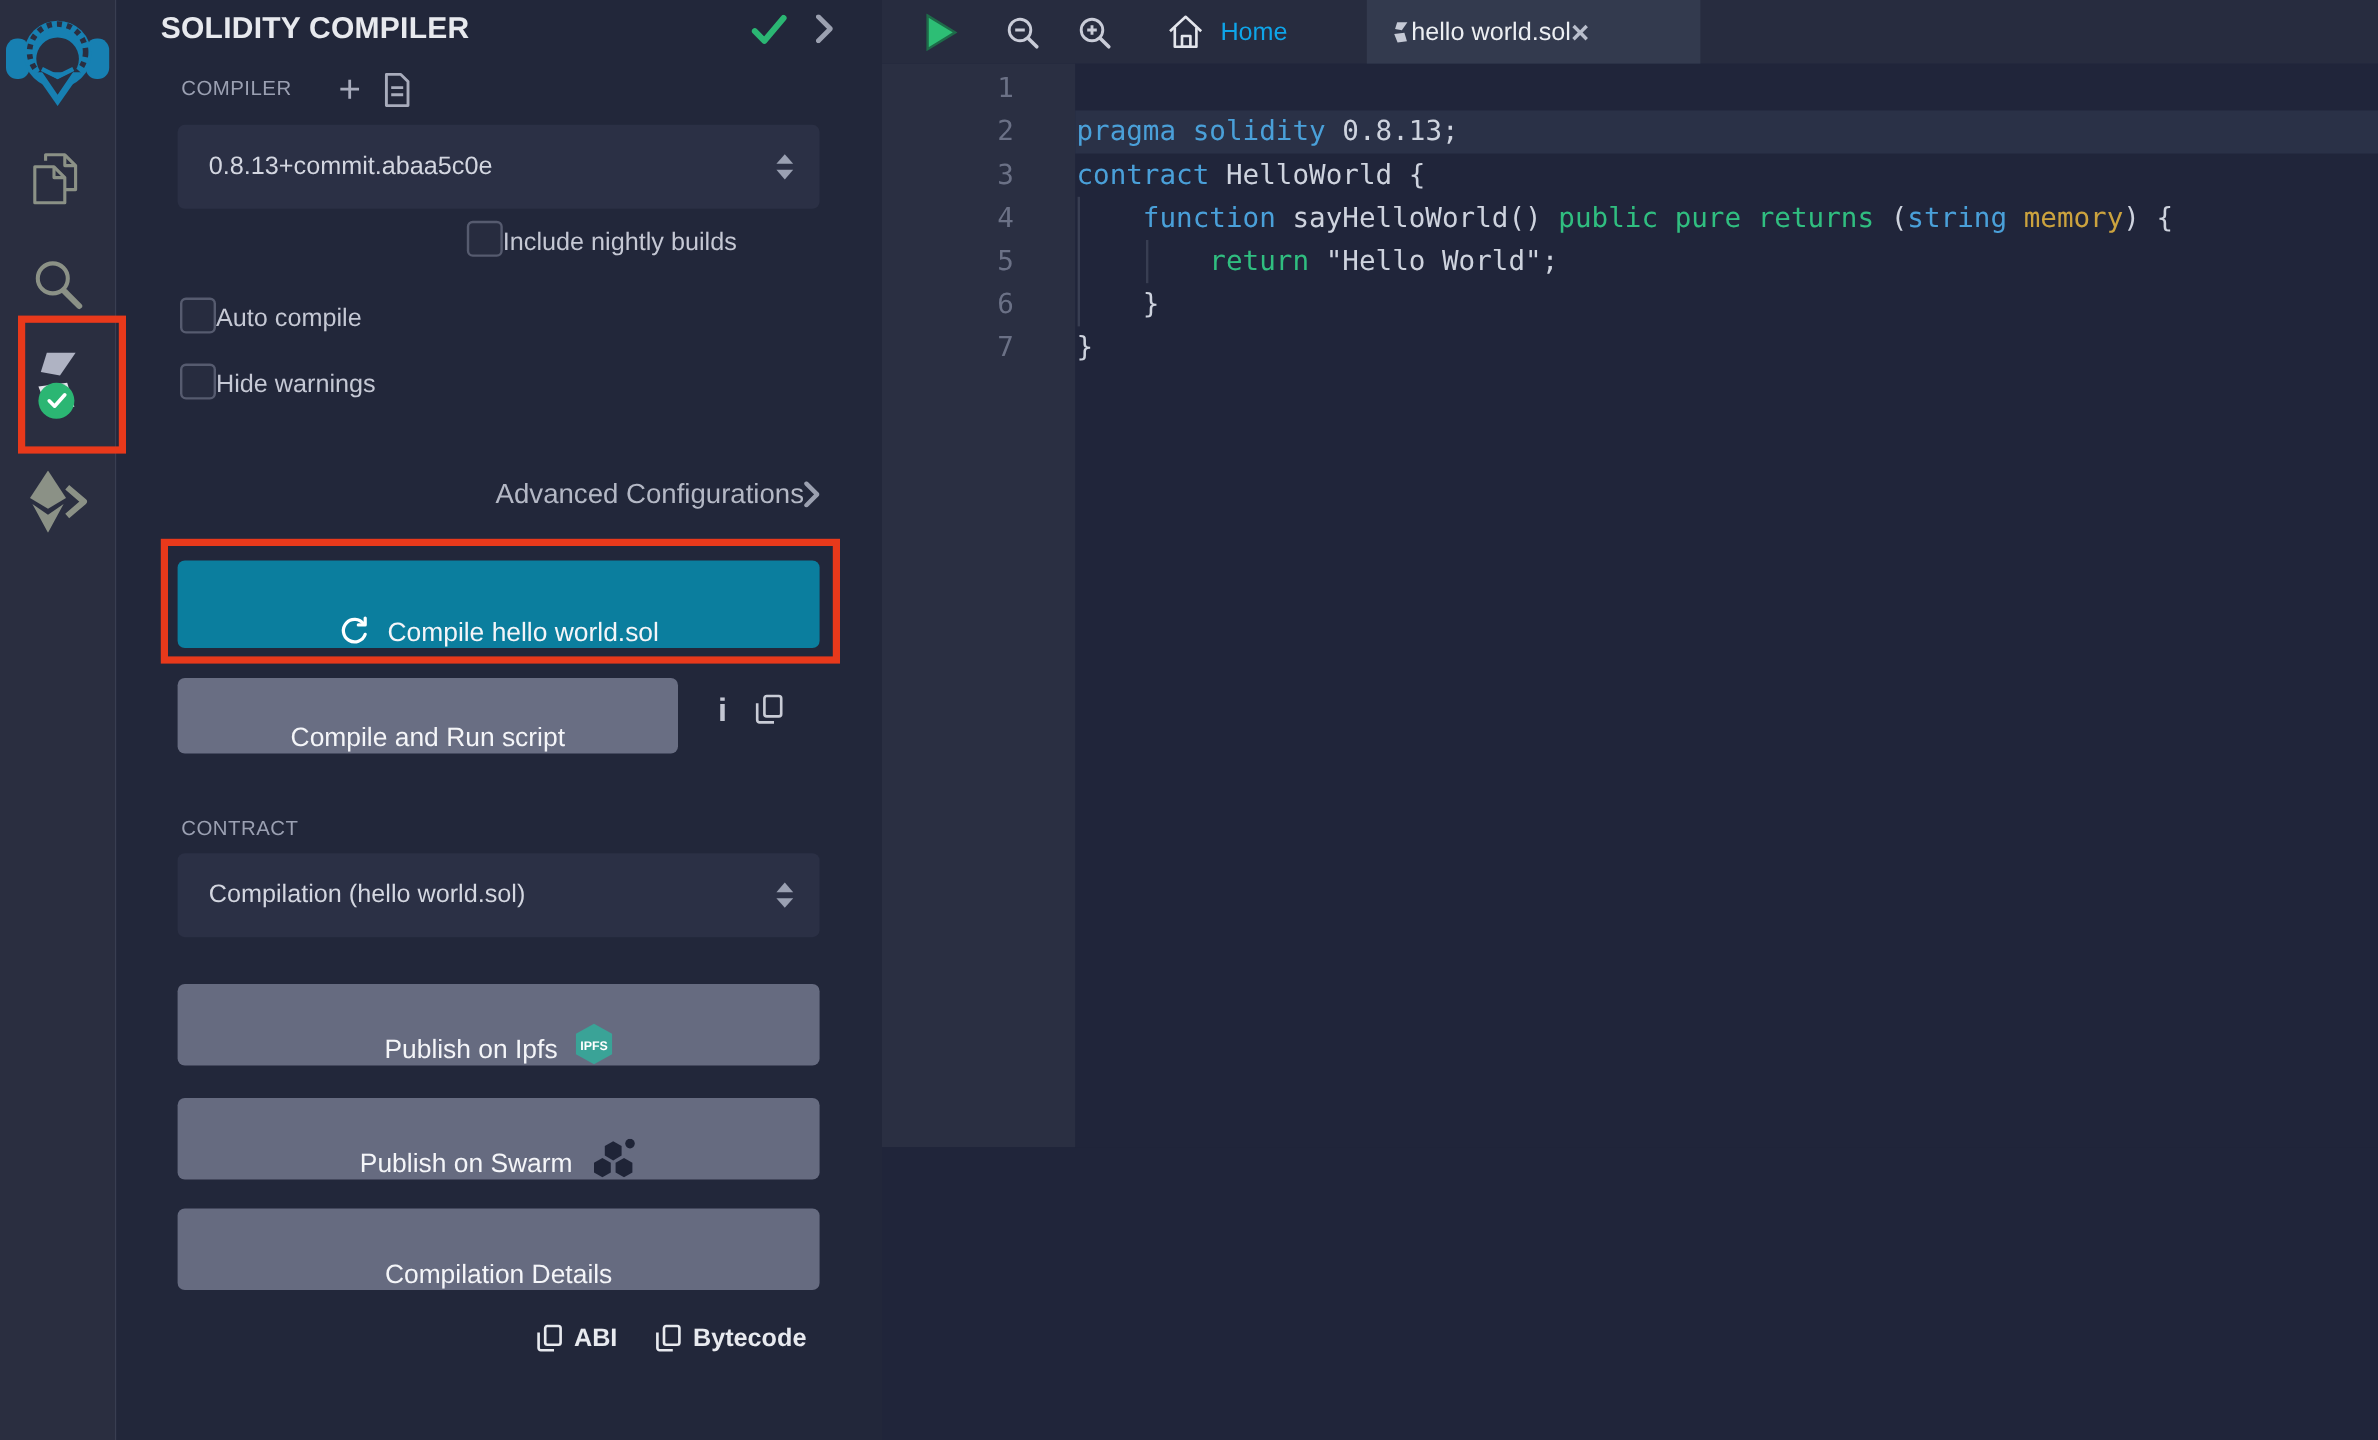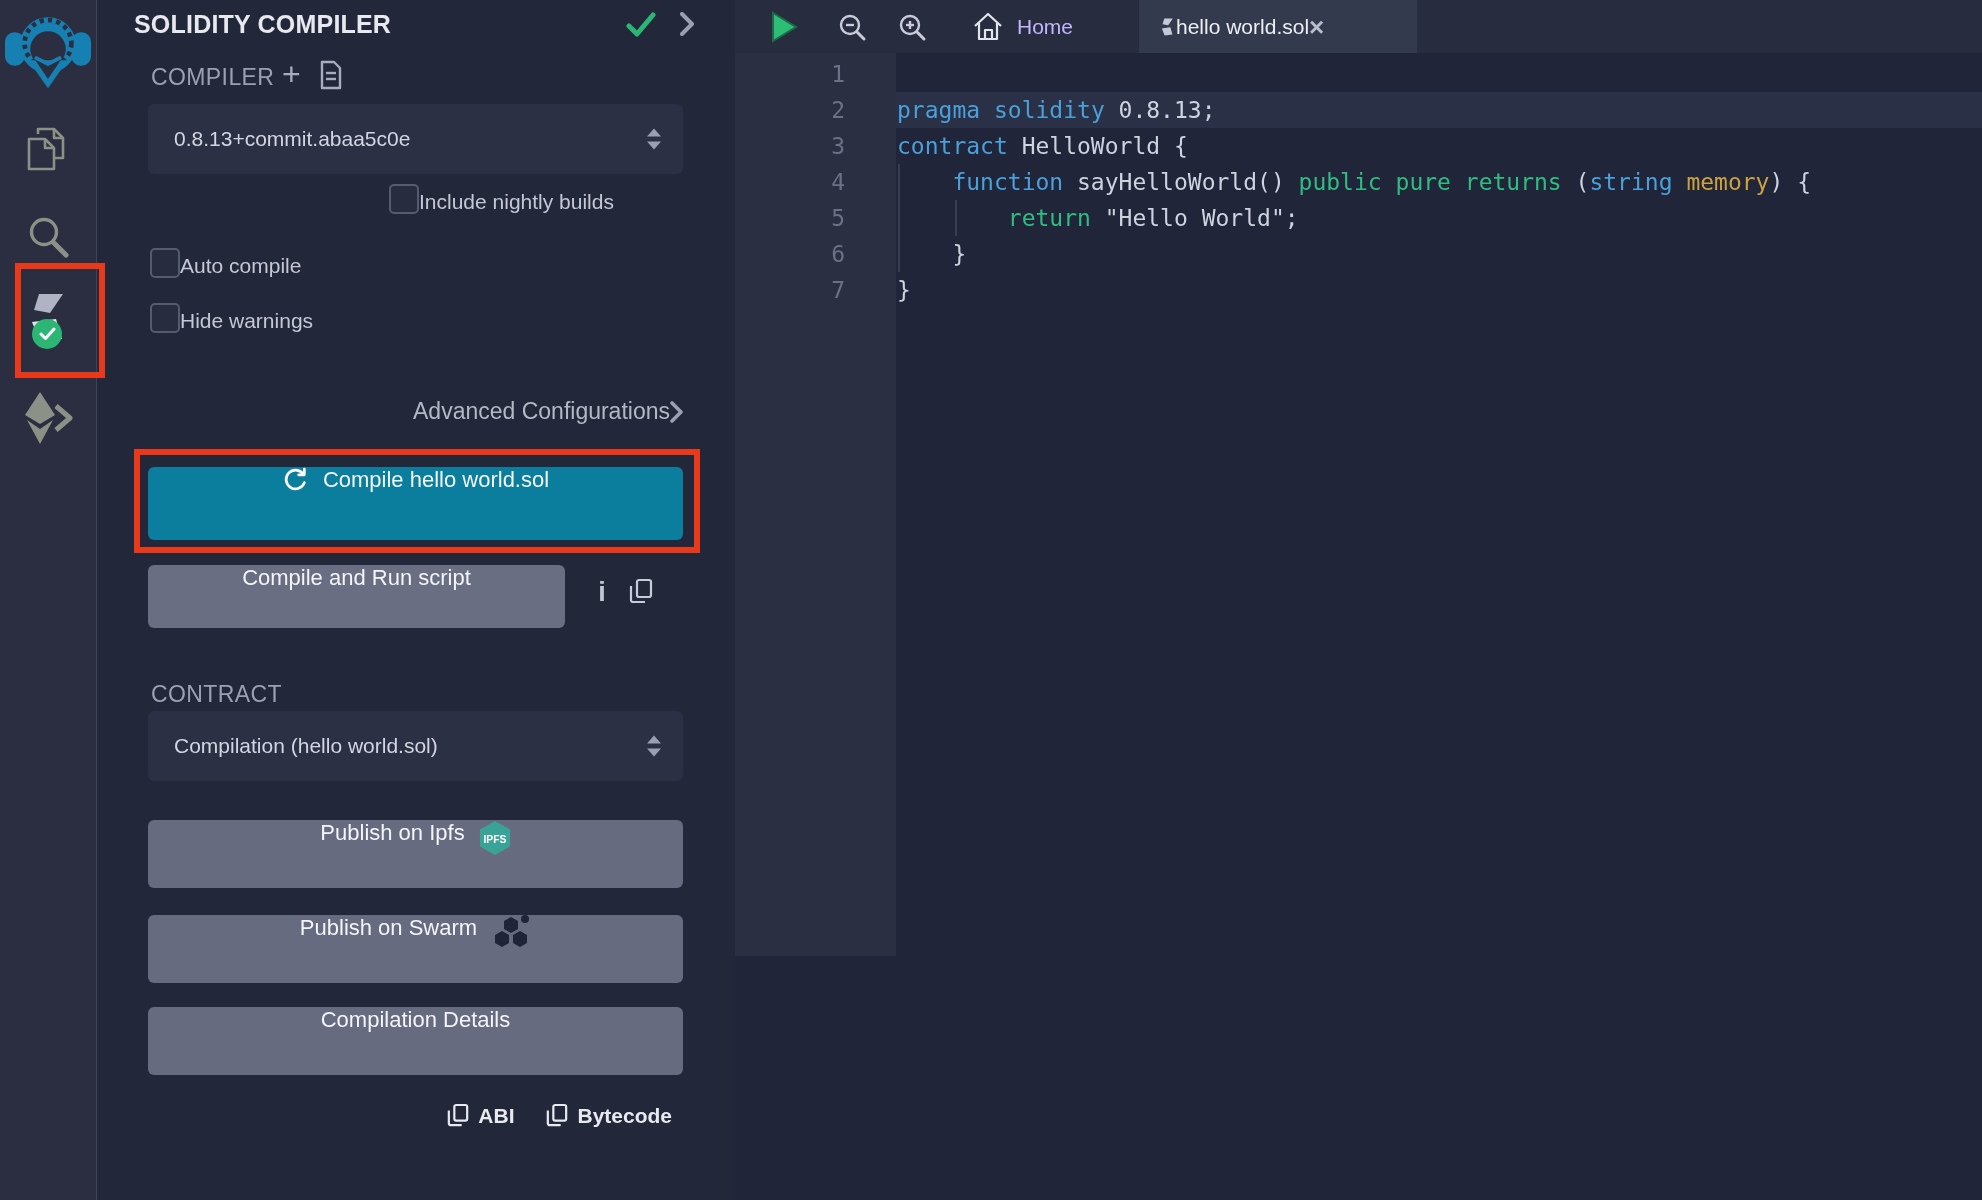--- a/index.html
+++ b/index.html
@@ -27,40 +27,40 @@
   #icon-solidity{top:293px}
   #icon-eth{top:392px}
   .badge{position:absolute;left:32px;top:26px;width:30px;height:30px;border-radius:50%;
     background:var(--success-green);display:flex;align-items:center;justify-content:center}
 
   
   #panel{position:absolute;left:97px;top:0;width:638px;height:1200px;background:var(--panel)}
   #panel-title{position:absolute;left:37px;top:10px;font-size:25px;color:var(--title);letter-spacing:.2px}
   #hdr-check{position:absolute;left:529px;top:12px}
   #hdr-chevron{position:absolute;left:583px;top:12px}
-  #compiler-label,#contract-label{position:absolute;left:54px;font-size:23px;color:var(--label-gray);letter-spacing:.4px}
+  #compiler-label,#contract-label{position:absolute;left:54px;font-size:17px;color:var(--label-gray);letter-spacing:.4px}
   #compiler-label{top:64px}
   #plus-icon{position:absolute;left:185px;top:58px;font-size:32px;color:#A8ACBC;font-weight:400;line-height:32px}
   #doc-icon{position:absolute;left:222px;top:60px}
   .select{position:absolute;left:51px;width:535px;background:var(--select-bg);border-radius:6px;
     display:flex;align-items:center;color:#D3D6E0;font-size:21px;padding-left:26px}
   #version-select{top:104px;height:70px}
   #contract-select{top:711px;height:70px}
   .spinner{position:absolute;right:22px;top:50%;transform:translateY(-50%);display:flex;flex-direction:column;gap:5px}
   .spin-up{width:0;height:0;border-left:7px solid transparent;border-right:7px solid transparent;border-bottom:8px solid #9AA0B2}
   .spin-dn{width:0;height:0;border-left:7px solid transparent;border-right:7px solid transparent;border-top:8px solid #9AA0B2}
   .checkrow{position:absolute;display:flex;align-items:flex-end;height:30px}
   .checkbox{width:30px;height:30px;border:2px solid #565B6F;border-radius:5px;background:#272C3F}
   .checklabel{font-size:21px;color:var(--text-light)}
   #row-nightly{left:292px;top:184px}
   #row-auto{left:53px;top:248px}
   #row-hide{left:53px;top:303px}
   #advanced-row{position:absolute;left:51px;top:398px;width:535px;display:flex;align-items:center;justify-content:flex-end}
   #advanced-label{font-size:23px;color:#B4B8C5}
-  .btn{position:absolute;left:51px;width:535px;border-radius:6px;display:flex;align-items:flex-start;
+  .btn{position:absolute;left:51px;width:535px;border-radius:6px;display:flex;align-items:flex-end;
     justify-content:center;gap:14px;color:#F4F5F8;font-size:22px;cursor:pointer}
   #compile-btn{top:467px;height:73px;background:var(--accent-teal)}
   #run-btn{top:565px;width:417px;height:63px;background:var(--button-gray)}
   #run-info{position:absolute;left:495px;top:577px;font-size:27px;font-weight:bold;color:#C3C6D2;width:20px;text-align:center}
   #run-copy{position:absolute;left:532px;top:578px}
   #contract-label{top:681px}
   #ipfs-btn{top:820px;height:68px;background:#666B80}
   #swarm-btn{top:915px;height:68px;background:#666B80}
   #details-btn{top:1007px;height:68px;background:#666B80}
   #abi-row{position:absolute;right:63px;top:1103px;display:flex;gap:32px;align-items:center}
@@ -72,21 +72,21 @@
   #ann-compile{left:134px;top:449px;width:566px;height:104px}
 
   
   #editor{position:absolute;left:735px;top:0;right:0;bottom:0;background:var(--codebg)}
   #topbar{position:absolute;left:0;top:0;right:0;height:53px;background:var(--topbar)}
   .tb-icon{position:absolute;top:0;height:53px;display:flex;align-items:center}
   #play-icon{left:35px}
   #zoomout-icon{left:102px}
   #zoomin-icon{left:162px}
   #home-tab{position:absolute;left:230px;top:0;height:53px;display:flex;align-items:center;gap:14px;padding:0 8px}
-  #home-label{font-size:21px;color:#c4b5fd}
+  #home-label{font-size:21px;color:#0ea5e9}
   #file-tab{position:absolute;left:404px;top:0;width:278px;height:53px;background:var(--tab);
     display:flex;align-items:center;padding:0 20px}
   #file-tab-label{font-size:21px;color:#ECEEF2;white-space:nowrap}
   #tab-close{font-size:26px;color:#B9BECC;font-weight:bold;line-height:26px}
   #gutter{position:absolute;left:0;top:53px;width:161px;bottom:0;background:var(--gutter)}
   #lines{position:absolute;left:0;right:0;top:56px;font-family:"DejaVu Sans Mono",monospace;font-size:23px}
   .code-row{display:flex;height:36px;line-height:36px}
   .code-row .num{width:161px;padding-right:51px;text-align:right;color:var(--line-number);flex:none}
   .code-row .body{flex:1;white-space:pre;padding-left:1px;color:var(--code-plain)}
   .code-row .body.current{background:#2A3147}

